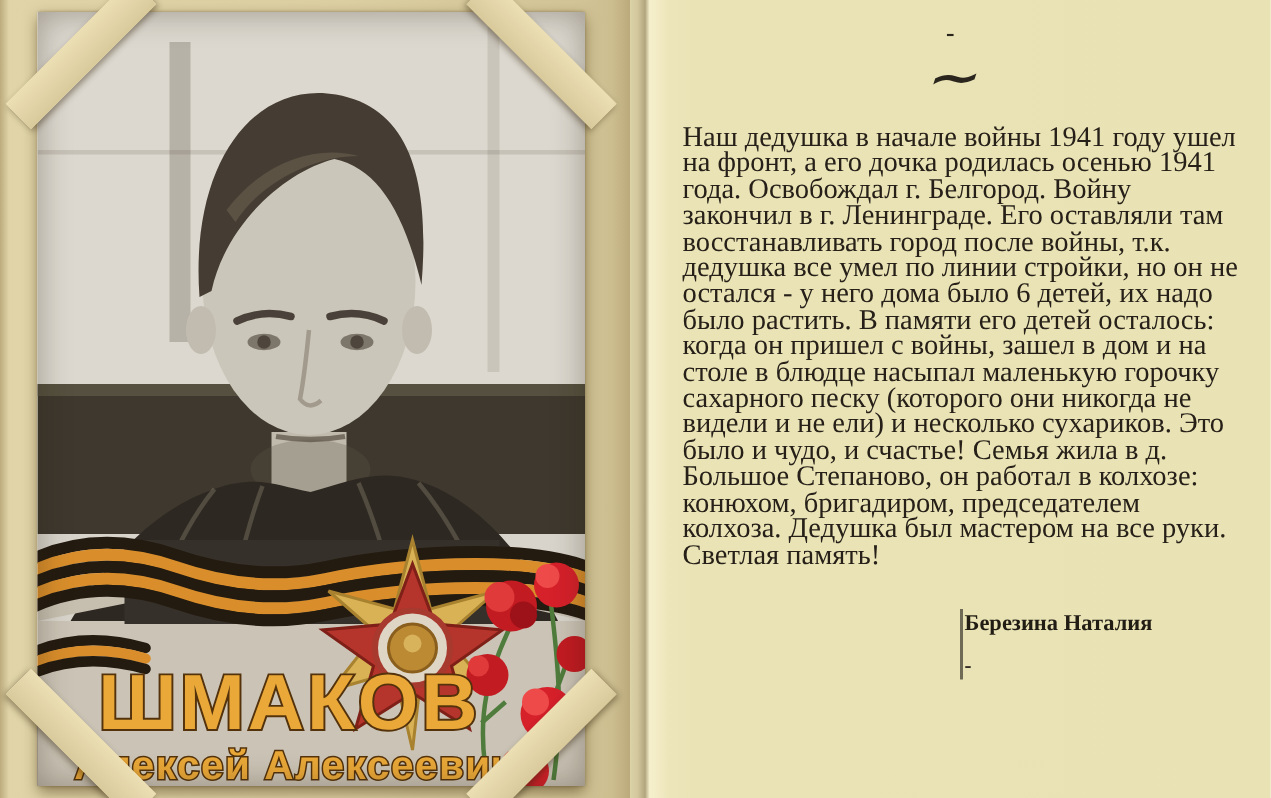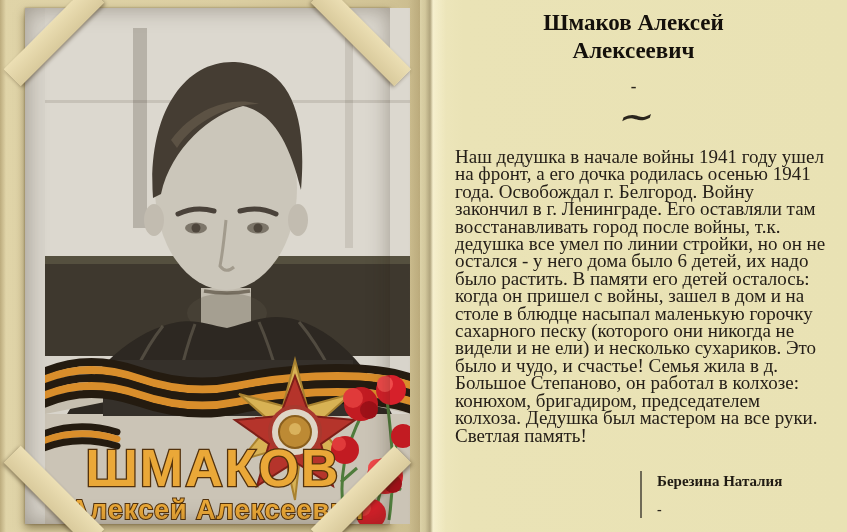--- a/index.html
+++ b/index.html
@@ -13,21 +13,21 @@
     position:absolute; left:0; top:0; width:420px; height:532px;
     background:linear-gradient(to right,#e0d4a8 0%, #dccfa2 55%, #d2c496 92%, #c9ba8c 100%);
   }
   .left-panel::before { 
     content:""; position:absolute; left:0; top:0; width:6px; height:100%;
     background:linear-gradient(to right, rgba(120,95,45,.35), transparent);
   }
   .photo {
     position:absolute; left:25px; top:8px; width:365px; height:516px;
     box-shadow:0 4px 9px rgba(70,50,15,.55), 0 0 2px rgba(60,40,10,.4);
-    background:#d8d4cb; overflow:visible;padding-left:20px;
+    background:#d8d4cb; overflow:visible;
   }
   .photo svg { display:block; width:365px; height:516px; }
   .photo .inner-shade {
     content:""; position:absolute; left:0; top:0; right:0; bottom:0;
     box-shadow:inset 0 0 22px rgba(40,30,15,.35); pointer-events:none;
   }
   .corner-mount {
     position:absolute; width:118px; height:24px;
     background:linear-gradient(to bottom,#ead festa,#e6d9ae); 
     background:linear-gradient(to bottom,#ecdfb4,#d9ca9c);
@@ -67,21 +67,21 @@
     margin-top:8px; text-align:center; font-family:"Liberation Serif", serif;
     font-style:italic; font-weight:bold; font-size:40px; line-height:30px; color:#2a251d;
     transform:scaleY(.75); letter-spacing:0;
   }
   .body-text {
     margin:16px 20px 0 35px; width:373px;
     font-family:"Liberation Serif", serif; font-size:19px; line-height:17.4px;
     color:#262019; text-align:left;
   }
   .author-block {
-    margin:27px 0 0 220px; border-left:2px solid #6f6a56; padding:2px 0 2px 15px;
+    margin:27px 0 0 220px; border-left:2px solid #6f6a56; padding:2px 0 2px 1px;
   }
   .author-name { font-family:"Liberation Serif", serif; font-weight:bold; font-size:15px; color:#211c14; }
   .author-dash { margin-top:14px; font-size:14px; font-weight:bold; color:#2a251d; line-height:12px; }
   .watermark {
     position:absolute; right:24px; bottom:4px;
     font-family:"Liberation Sans", sans-serif; font-size:31px; letter-spacing:1px;
     color:#f5efd1; opacity:.9;
   }
 </style>
 </head>
@@ -181,21 +181,20 @@
       <div class="corner-mount cm-tl"></div>
       <div class="corner-mount cm-tr"></div>
       <div class="corner-mount cm-bl"></div>
       <div class="corner-mount cm-br"></div>
     </div>
   </div>
 
   <div class="spine"></div>
 
   <div class="right-panel">
-    <h1 class="title">Шмаков Алексей Алексеевич</h1>
     <div class="divider-dash">-</div>
     <div class="ornament">∼</div>
     <p class="body-text">Наш дедушка в начале войны 1941 году ушел на фронт, а его дочка родилась осенью 1941 года. Освобождал г. Белгород. Войну закончил в г. Ленинграде. Его оставляли там восстанавливать город после войны, т.к. дедушка все умел по линии стройки, но он не остался - у него дома было 6 детей, их надо было растить. В памяти его детей осталось: когда он пришел с войны, зашел в дом и на столе в блюдце насыпал маленькую горочку сахарного песку (которого они никогда не видели и не ели) и несколько сухариков. Это было и чудо, и счастье! Семья жила в д. Большое Степаново, он работал в колхозе: конюхом, бригадиром, председателем колхоза. Дедушка был мастером на все руки. Светлая память!</p>
     <div class="author-block">
       <div class="author-name">Березина Наталия</div>
       <div class="author-dash">-</div>
     </div>
   </div>
 
 </div>

